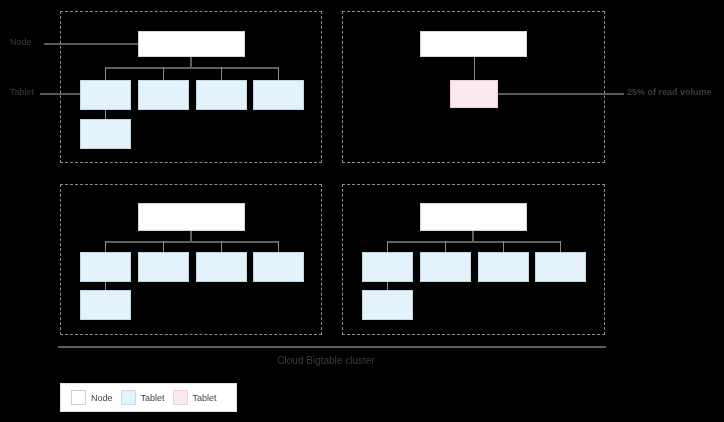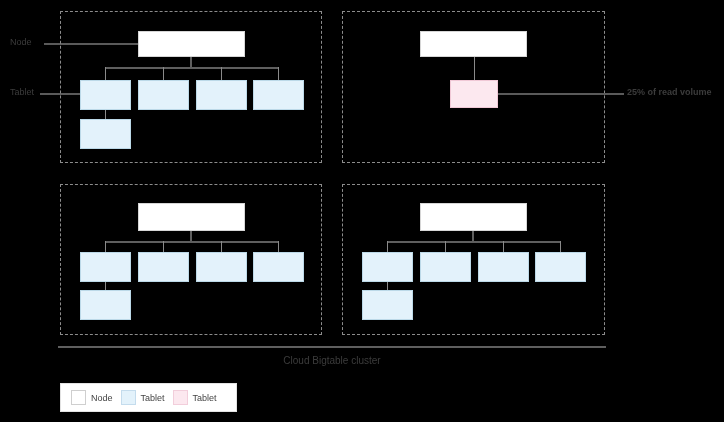--- a/index.html
+++ b/index.html
@@ -187,21 +187,21 @@
   <div class="line-v-thin" style="left:503px; top:241px; height:13px;"></div>
   <div class="line-v-thin" style="left:560px; top:241px; height:13px;"></div>
   <div class="box box-tablet" style="left:362px; top:252px; width:51px; height:30px;"></div>
   <div class="box box-tablet" style="left:420px; top:252px; width:51px; height:30px;"></div>
   <div class="box box-tablet" style="left:478px; top:252px; width:51px; height:30px;"></div>
   <div class="box box-tablet" style="left:535px; top:252px; width:51px; height:30px;"></div>
   <div class="line-v-thin" style="left:387px; top:282px; height:10px;"></div>
   <div class="box box-tablet" style="left:362px; top:290px; width:51px; height:30px;"></div>
 
   <div class="cluster-rule" style="left:58px; top:346px; width:548px;"></div>
-  <div class="cluster-label" style="left:58px; top:355px; width:548px;">Cloud Bigtable cluster</div>
+  <div class="cluster-label" style="left:52px; top:355px; width:548px;">Cloud Bigtable cluster</div>
 
   <div id="legend">
     <div class="legend-entry">
       <span class="legend-swatch sw-node"></span>
       <span class="legend-text">Node</span>
     </div>
     <div class="legend-entry">
       <span class="legend-swatch sw-tablet"></span>
       <span class="legend-text">Tablet</span>
     </div>

